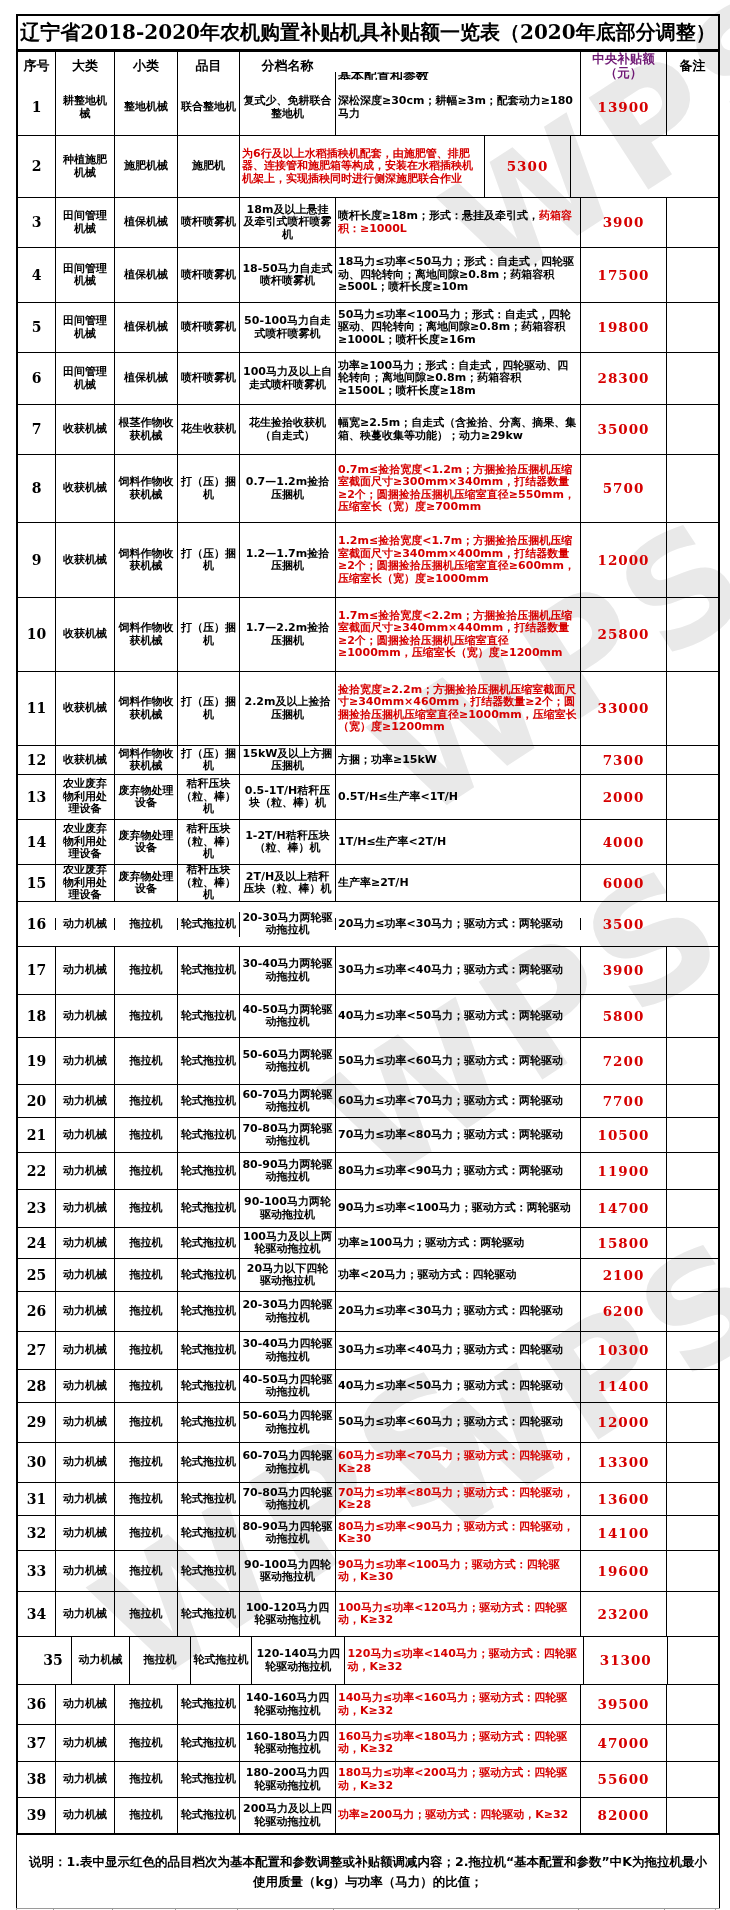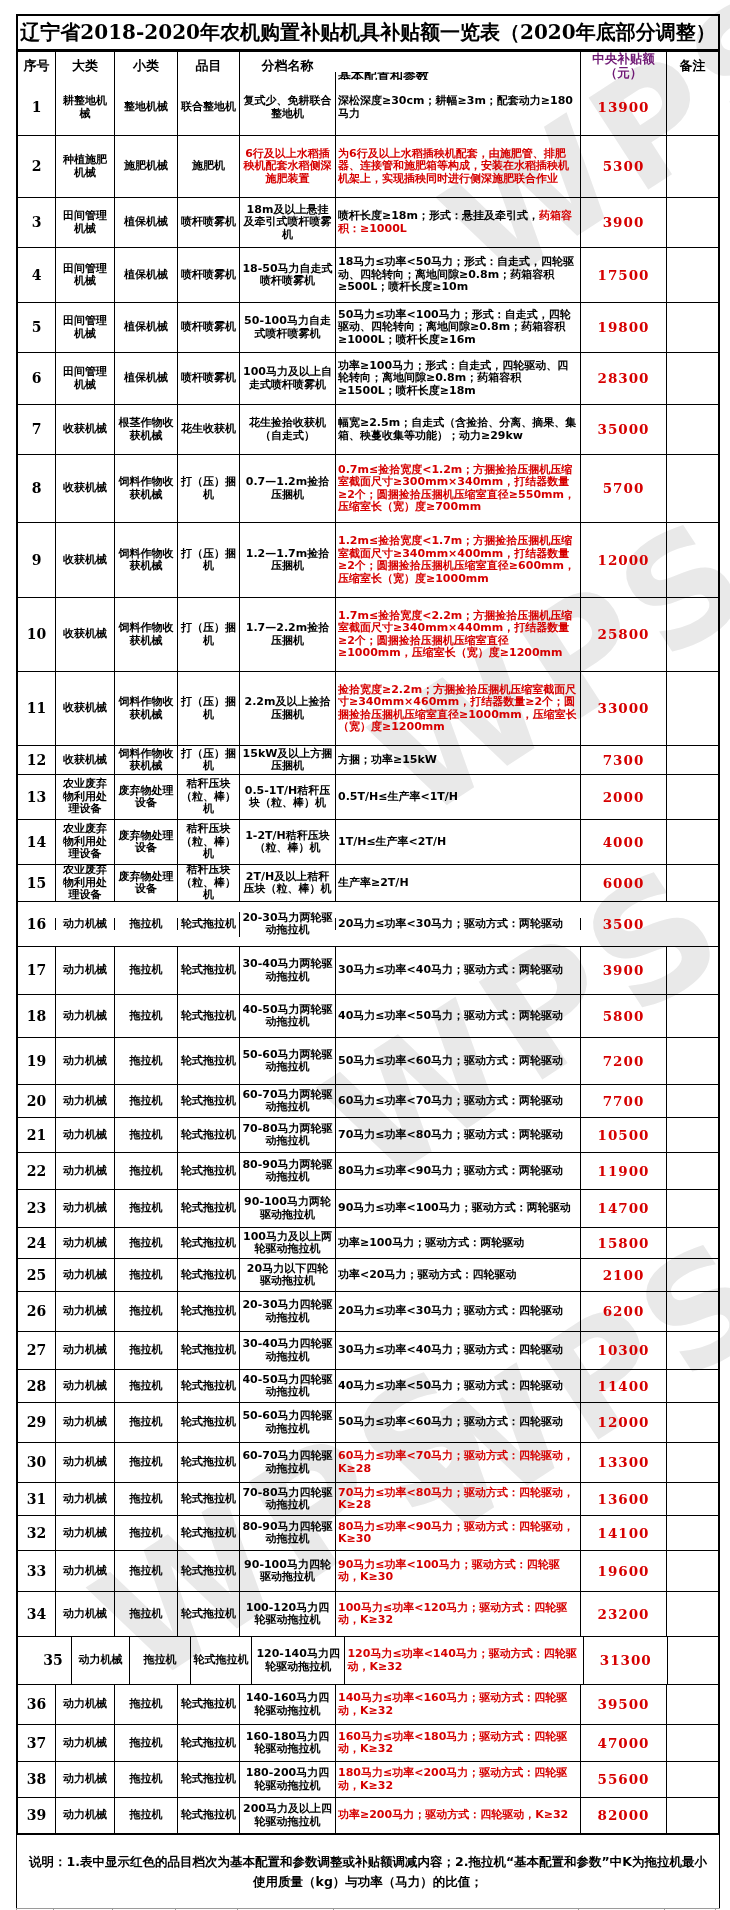--- a/index.html
+++ b/index.html
@@ -95,21 +95,20 @@
             </div>
     <div class="td c-subsidy">13900</div>
     <div class="td c-remark"></div>
   </div>
 
   <div class="tr body-row" style="height: 62px;">
     <div class="td c-no">2</div>
     <div class="td c-cat">种植施肥机械</div>
     <div class="td c-sub">施肥机械</div>
     <div class="td c-item">施肥机</div>
-    <div class="td c-tier red">6行及以上水稻插秧机配套水稻侧深施肥装置</div>
     <div class="td c-config">
               <div class="config-inner"><span class="red">为6行及以上水稻插秧机配套，由施肥管、排肥器、连接管和施肥箱等构成，安装在水稻插秧机机架上，实现插秧同时进行侧深施肥联合作业</span></div>
             </div>
     <div class="td c-subsidy">5300</div>
     <div class="td c-remark"></div>
   </div>
 
   <div class="tr body-row" style="height: 50px;">
     <div class="td c-no">3</div>
     <div class="td c-cat">田间管理机械</div>

